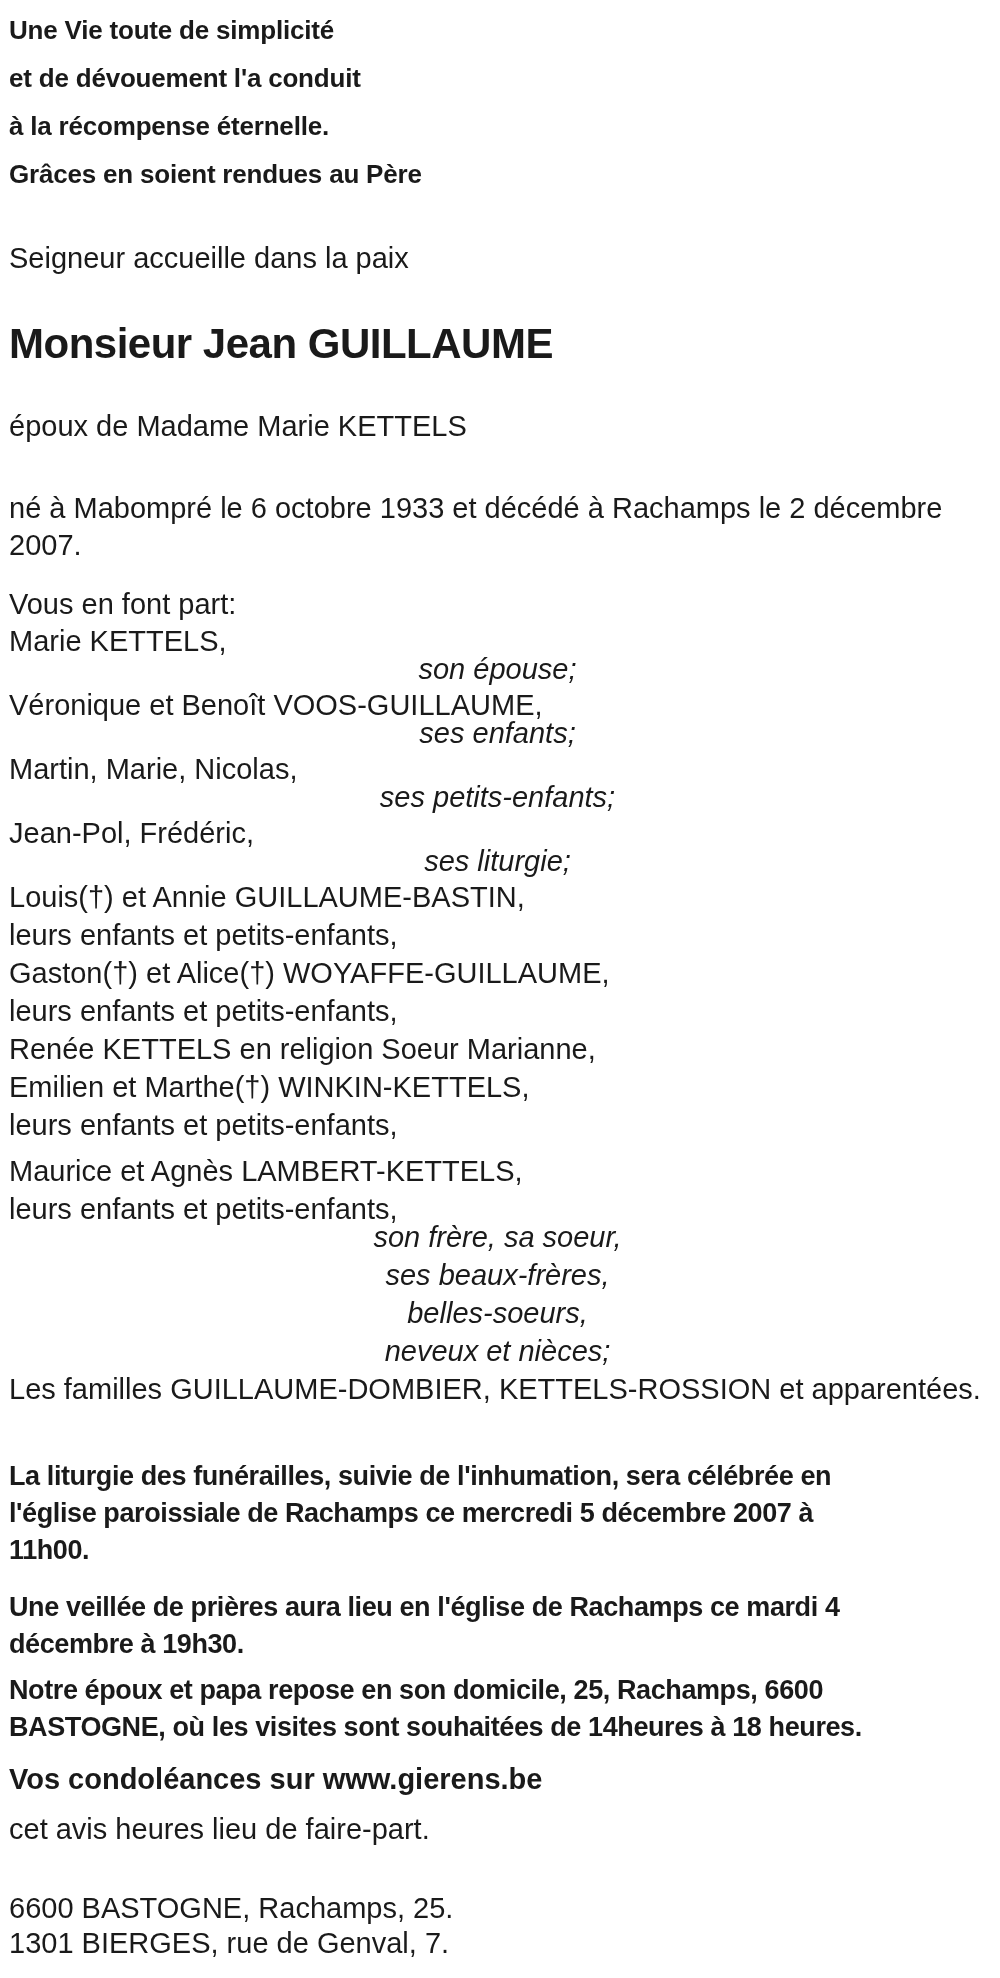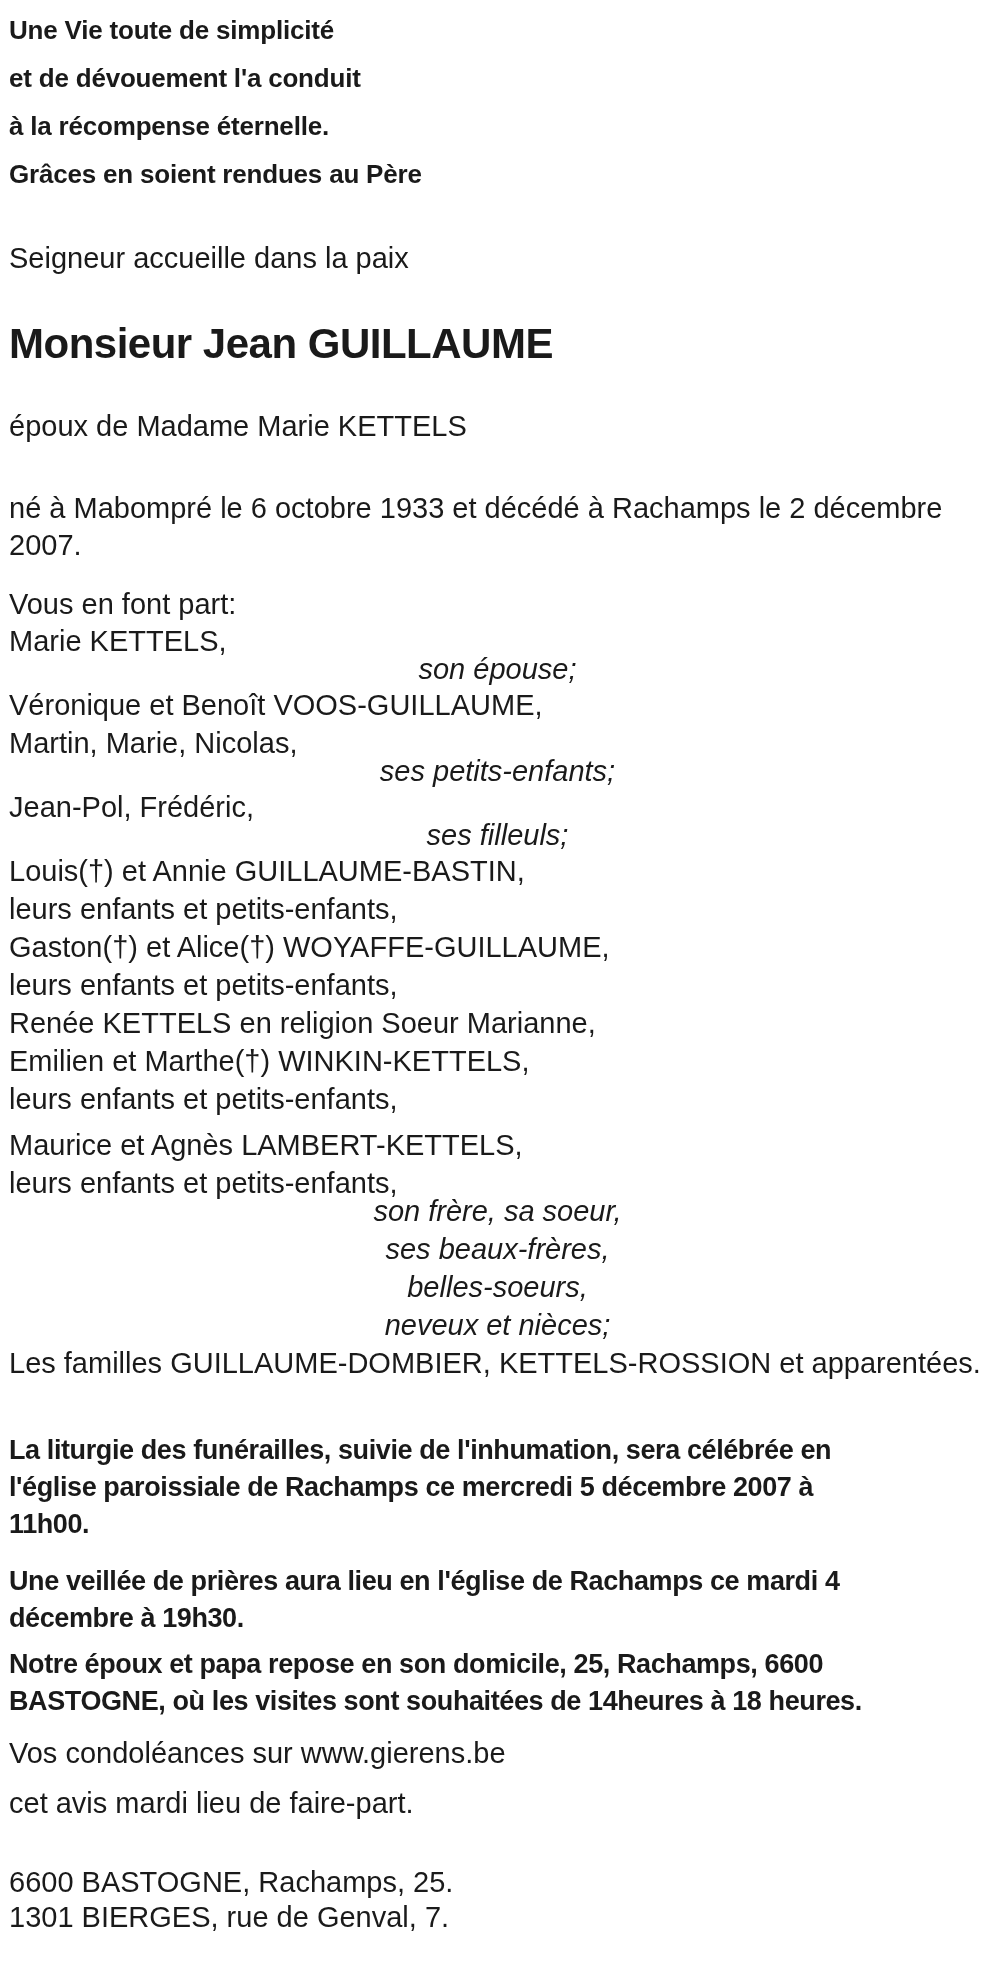--- a/index.html
+++ b/index.html
@@ -77,20 +77,21 @@
     letter-spacing: -0.4px;
     margin: 0 0 20px 0;
   }
   .ceremony p.tight { margin-bottom: 9px; }
   .ceremony p:last-child { margin-bottom: 0; }
 
   .condolences {
     font-size: 29px;
     line-height: 36px;
     margin-top: 15px;
+    font-weight: bold;
   }
   .notice {
     font-size: 29px;
     line-height: 36px;
     margin-top: 14px;
   }
   .addresses {
     margin-top: 44px;
     font-size: 29px;
     line-height: 35px;
@@ -114,24 +115,25 @@
 
   <div class="life-dates pre">né à Mabompré le 6 octobre 1933 et décédé à Rachamps le 2 décembre
 2007.</div>
 
   <div class="announce-intro">Vous en font part:</div>
 
   <div class="mourners">
     <div class="ml">Marie KETTELS,</div>
     <div class="rl">son épouse;</div>
     <div class="ml">Véronique et Benoît VOOS-GUILLAUME,</div>
+    <div class="rl">ses enfants;</div>
     <div class="ml">Martin, Marie, Nicolas,</div>
     <div class="rl">ses petits-enfants;</div>
     <div class="ml">Jean-Pol, Frédéric,</div>
-    <div class="rl">ses filleuls;</div>
+    <div class="rl">ses liturgie;</div>
     <div class="ml">Louis(†) et Annie GUILLAUME-BASTIN,</div>
     <div class="ml">leurs enfants et petits-enfants,</div>
     <div class="ml">Gaston(†) et Alice(†) WOYAFFE-GUILLAUME,</div>
     <div class="ml">leurs enfants et petits-enfants,</div>
     <div class="ml">Renée KETTELS en religion Soeur Marianne,</div>
     <div class="ml">Emilien et Marthe(†) WINKIN-KETTELS,</div>
     <div class="ml">leurs enfants et petits-enfants,</div>
     <div class="ml gap8">Maurice et Agnès LAMBERT-KETTELS,</div>
     <div class="ml">leurs enfants et petits-enfants,</div>
     <div class="rl">son frère, sa soeur,</div>
@@ -147,20 +149,20 @@
 l'église paroissiale de Rachamps ce mercredi 5 décembre 2007 à
 11h00.</p>
     <p class="pre tight">Une veillée de prières aura lieu en l'église de Rachamps ce mardi 4
 décembre à 19h30.</p>
     <p class="pre">Notre époux et papa repose en son domicile, 25, Rachamps, 6600
 BASTOGNE, où les visites sont souhaitées de 14heures à 18 heures.</p>
   </div>
 
   <div class="condolences">Vos condoléances sur www.gierens.be</div>
 
-  <div class="notice">cet avis mardi lieu de faire-part.</div>
+  <div class="notice">cet avis heures lieu de faire-part.</div>
 
   <div class="addresses">
     <div>6600 BASTOGNE, Rachamps, 25.</div>
     <div>1301 BIERGES, rue de Genval, 7.</div>
   </div>
 
 </div>
 
 </body></html>

